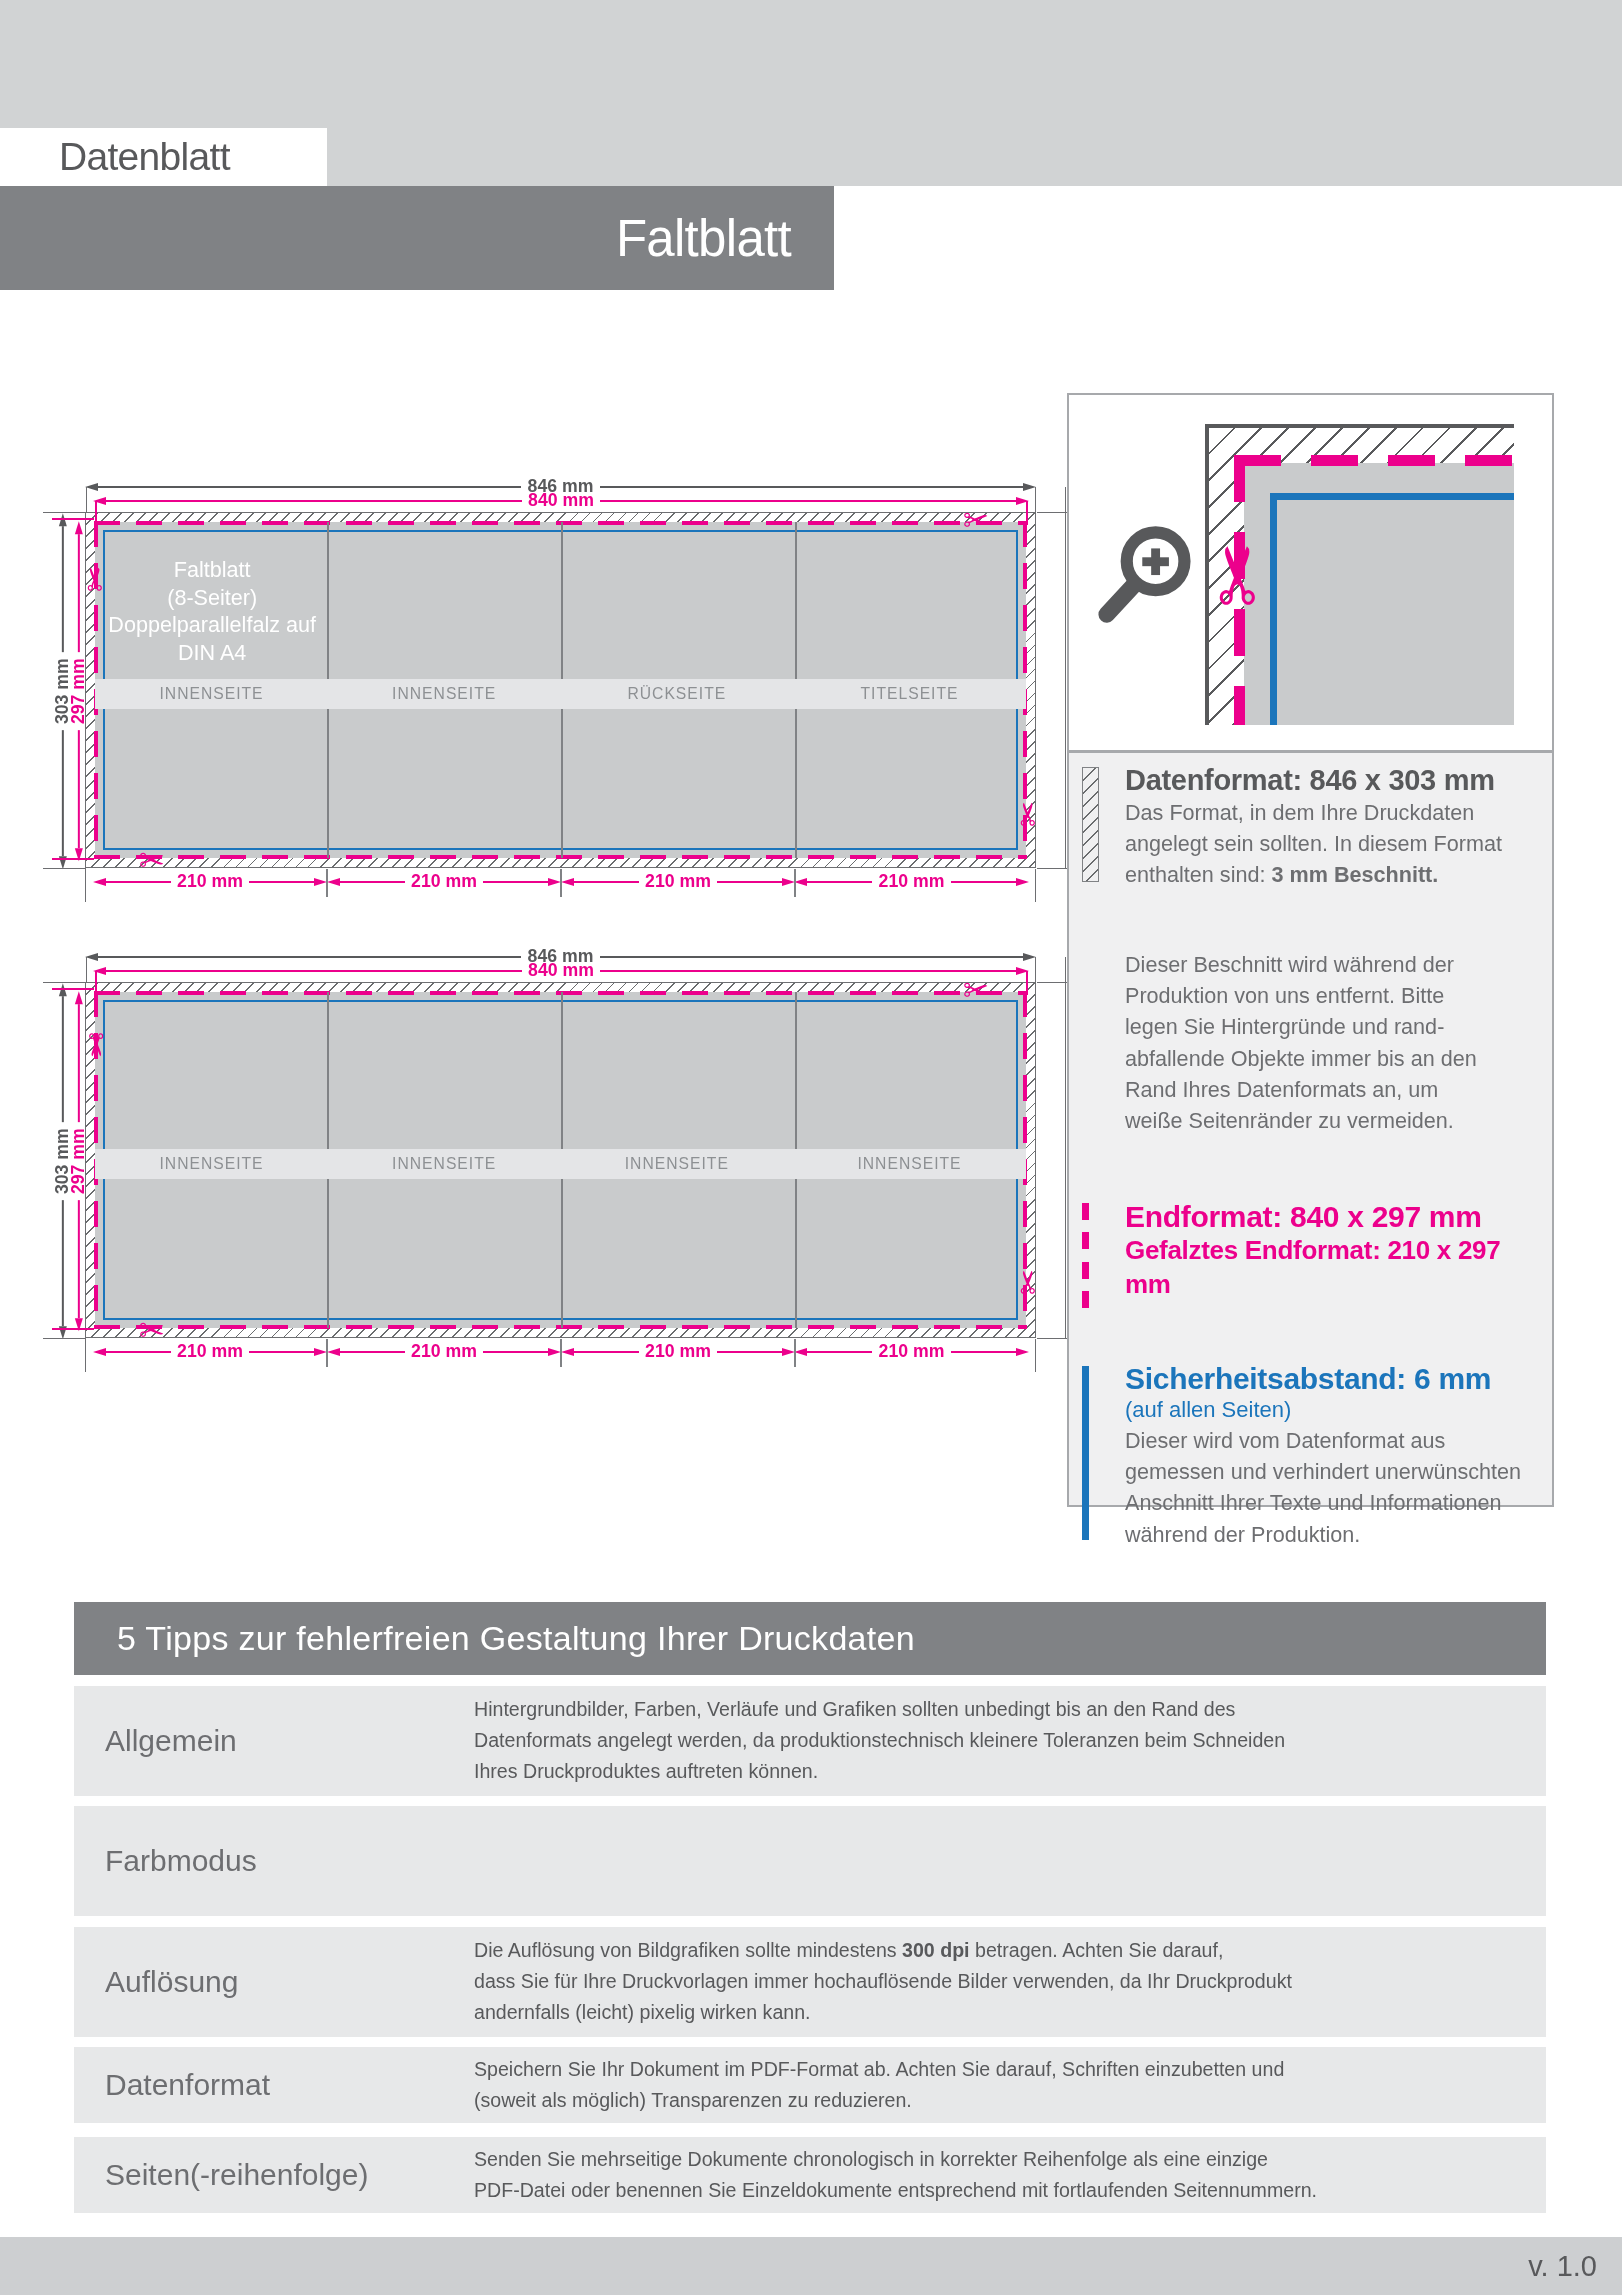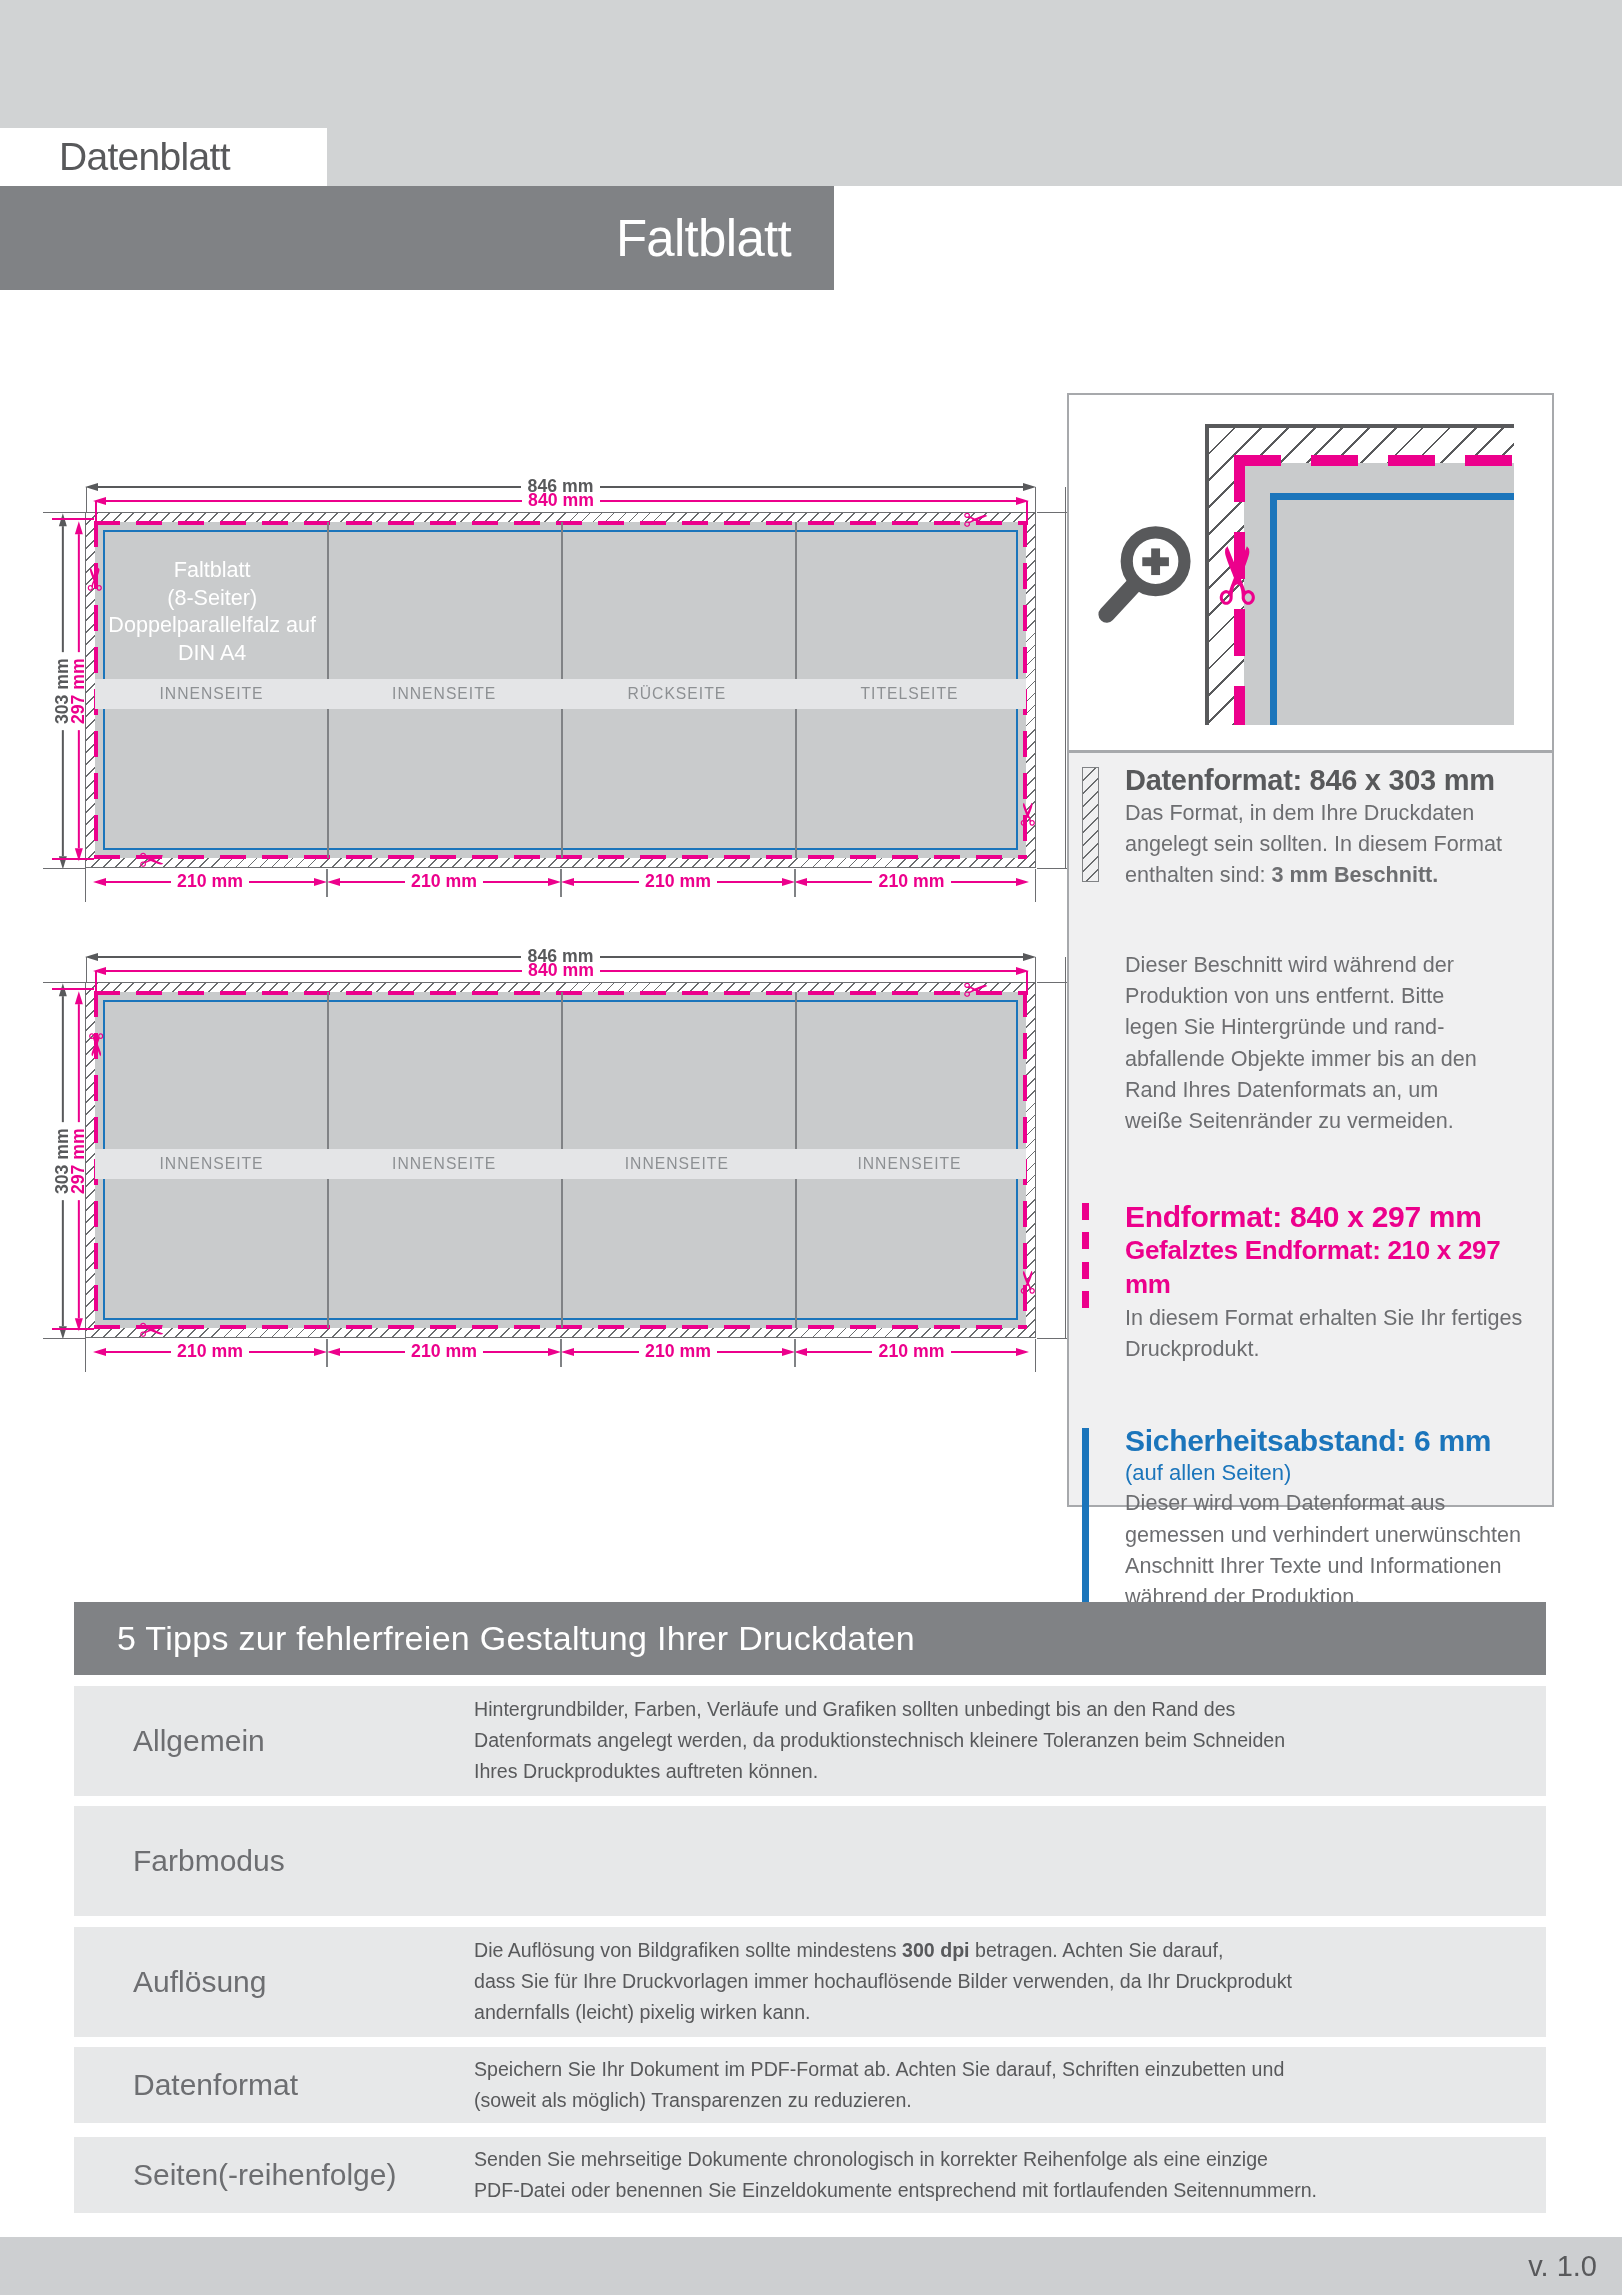--- a/index.html
+++ b/index.html
@@ -85,21 +85,21 @@
   .h-blue{font-size:30px;font-weight:bold;color:#1b75bb;line-height:1.15;letter-spacing:-0.3px;}
   .h-blue2{font-size:22px;color:#1b75bb;line-height:1.3;}
   .body-txt{font-size:21.6px;color:#6d6e71;line-height:1.45;}
   .sec + .sec{margin-top:0;}
 
   
   .tips{left:74px;top:1602px;width:1472px;}
   .tips-bar{height:73px;background:#808285;display:flex;align-items:center;padding-left:43px;box-sizing:border-box;}
   .tips-bar span{color:#ffffff;font-size:34px;letter-spacing:0.3px;}
   .tip-row{background:#e7e8e9;display:flex;align-items:center;margin-top:10.5px;}
-  .tip-row .tlabel{flex:0 0 400px;padding-left:59px;box-sizing:border-box;font-size:30px;color:#6d6e71;}
+  .tip-row .tlabel{flex:0 0 400px;padding-left:31px;box-sizing:border-box;font-size:30px;color:#6d6e71;}
   .tip-row .ttext{flex:1;font-size:19.6px;line-height:31px;color:#58595b;}
   .r3{height:110px;} .r2{height:76px;}
 
   
   .footer{left:0;top:2237px;width:1623px;height:59px;background:#cdcfd1;
       display:flex;align-items:center;justify-content:flex-end;padding-right:26px;box-sizing:border-box;}
   .footer span{font-size:29px;color:#58595b;}
 </style>
 </head>
 <body>
@@ -306,21 +306,20 @@
   <div class="sec">
     <div class="marker m-hatch"></div>
     <div class="h-dark">Datenformat: 846 x 303 mm</div>
     <div class="body-txt">Das Format, in dem Ihre Druckdaten<br>angelegt sein sollten. In diesem Format<br>enthalten sind: <b>3 mm Beschnitt.</b></div>
     <div class="body-txt" style="margin-top:58px;">Dieser Beschnitt wird während der<br>Produktion von uns entfernt. Bitte<br>legen Sie Hintergründe und rand-<br>abfallende Objekte immer bis an den<br>Rand Ihres Datenformats an, um<br>weiße Seitenränder zu vermeiden.</div>
   </div>
   <div class="sec" style="margin-top:63px;">
     <div class="marker m-dash"></div>
     <div class="h-mag">Endformat: 840 x 297 mm</div>
     <div class="h-mag2">Gefalztes Endformat: 210 x 297 mm</div>
-    <div class="body-txt">In diesem Format erhalten Sie Ihr fertiges<br>Druckprodukt.</div>
   </div>
   <div class="sec" style="margin-top:60px;">
     <div class="marker m-blue"></div>
     <div class="h-blue">Sicherheitsabstand: 6 mm</div>
     <div class="h-blue2">(auf allen Seiten)</div>
     <div class="body-txt">Dieser wird vom Datenformat aus<br>gemessen und verhindert unerwünschten<br>Anschnitt Ihrer Texte und Informationen<br>während der Produktion.</div>
   </div>
 </div>
 
 <div class="abs tips">

